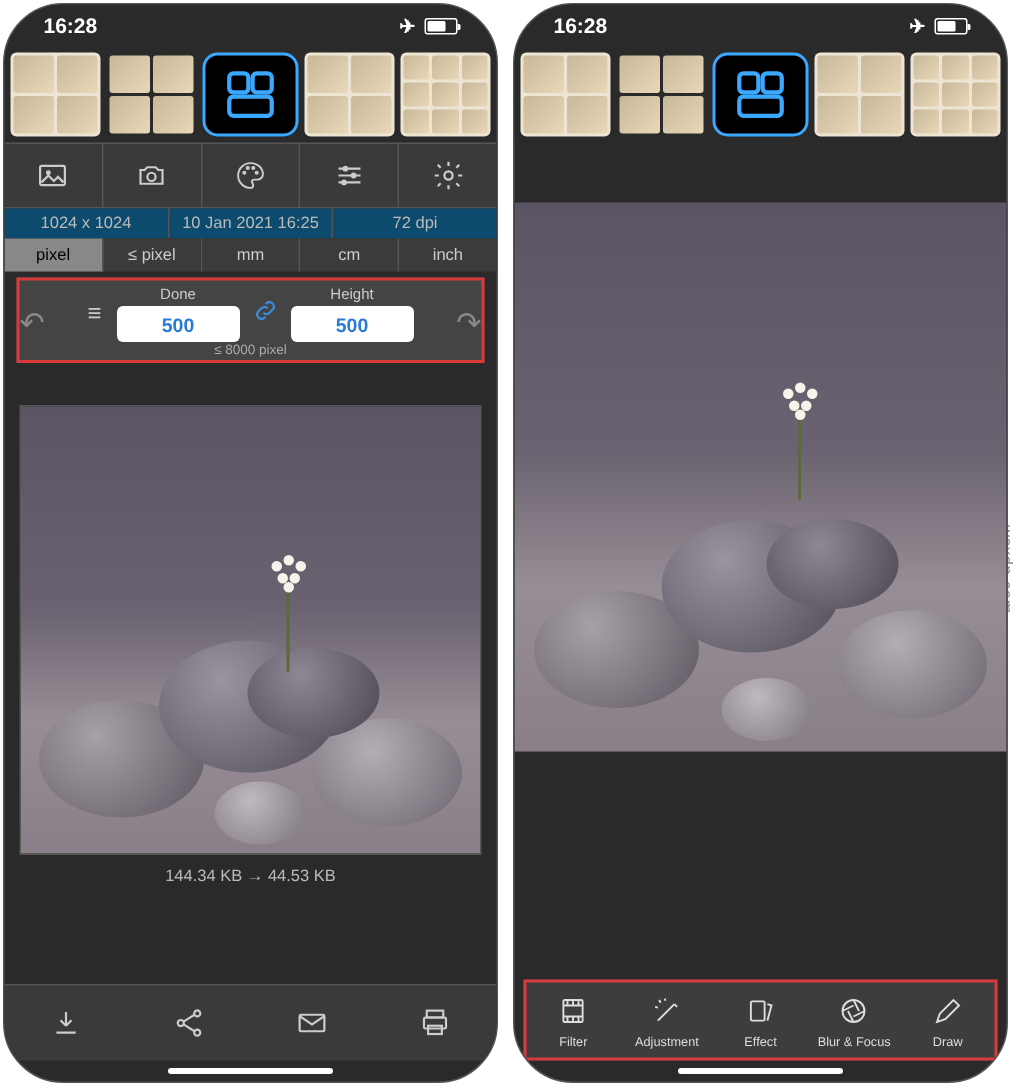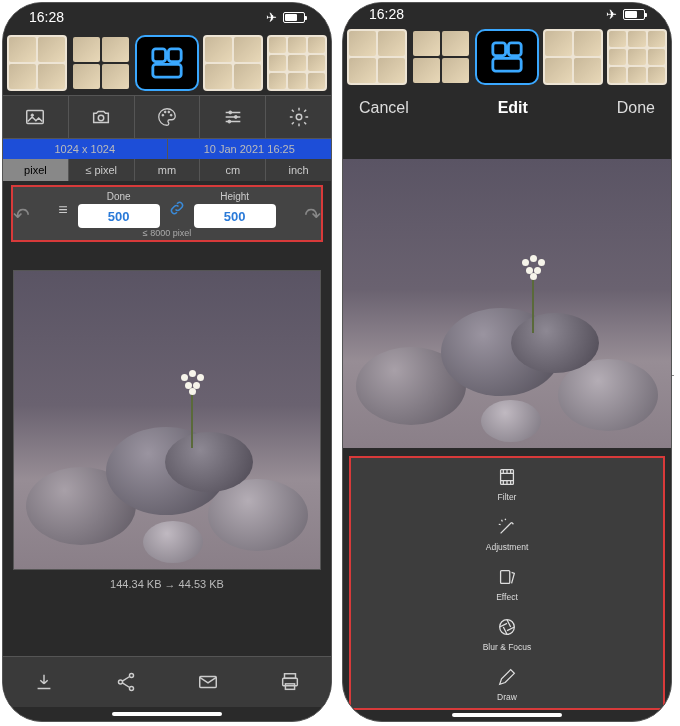--- a/index.html
+++ b/index.html
@@ -38,21 +38,21 @@
   }
   
   .status {
     height: 28px;
     display: flex;
     align-items: center;
     justify-content: space-between;
     padding: 0 26px;
     color: #fff;
     font-size: 14px;
-    font-weight: 400;
+    font-weight: 700;
     background: #2a2a2a;
   }
   .status-right { display: flex; align-items: center; gap: 6px; }
   .plane { font-size: 13px; }
   .battery {
     width: 22px; height: 11px;
     border: 1px solid #fff; border-radius: 2px;
     position: relative;
   }
   .battery::after {
@@ -94,21 +94,21 @@
     border-bottom:1px solid #555;
   }
   .toolbar .tbtn {
     flex:1; height:42px; display:flex; align-items:center; justify-content:center;
     color:#ccc; border-right:1px solid #555;
   }
   .toolbar .tbtn:last-child{border-right:none;}
   .tbtn svg{width:22px;height:22px;fill:#ccc;stroke:#ccc;}
   
   .info-row {
-    display:flex; background:#1d4ed8; font-size:11px; color:#bbb;
+    display:flex; background:#0c4a6e; font-size:11px; color:#bbb;
   }
   .info-row > div { flex:1; text-align:center; padding:4px 0; border-right:1px solid #555;}
   .info-row > div:last-child{border-right:none;}
   
   .unit-row { display:flex; background:#333;}
   .unit {
     flex:1; text-align:center; font-size:11px; color:#ccc;
     padding:5px 0; border-right:1px solid #555; background:#3b3b3b;
   }
   .unit:last-child{border-right:none;}
@@ -171,21 +171,21 @@
   
   .edit-head {
     display:flex; align-items:center; justify-content:space-between;
     padding: 10px 16px; color:#ddd; font-size:16px;
   }
   .edit-head .title{ font-weight:600; color:#fff;}
   .gap-fill{ flex:1;}
   .edit-tools {
     border:2px solid #d83a3a;
     margin:8px 6px 0 6px;
-    display:flex; background:#3d3d3d;flex-direction:column;
+    display:flex; background:#3d3d3d;
   }
   .etool{
     flex:1; display:flex; flex-direction:column; align-items:center; gap:4px;
     padding:8px 0 6px 0; color:#ddd;
   }
   .etool span{ font-size:8.5px;}
   .etool svg{width:22px;height:22px;stroke:#ddd;fill:none;stroke-width:1.4;}
 </style>
 </head>
 <body>
@@ -279,20 +279,21 @@
           <svg viewBox="0 0 24 24">
             <circle cx="12" cy="12" r="3" fill="none" stroke-width="1.6"></circle>
             <path d="M12 2v3M12 19v3M4.2 4.2l2.1 2.1M17.7 17.7l2.1 2.1M2 12h3M19 12h3M4.2 19.8l2.1-2.1M17.7 6.3l2.1-2.1" stroke-width="1.6"></path>
           </svg>
         </div>
   </div>
 
   <div class="info-row">
     <div>1024 x 1024</div>
     <div>10 Jan 2021 16:25</div>
+    <div>72 dpi</div>
   </div>
 
   <div class="unit-row">
     <div class="unit active">pixel</div>
     <div class="unit">≤ pixel</div>
     <div class="unit">mm</div>
     <div class="unit">cm</div>
     <div class="unit">inch</div>
   </div>
 
@@ -418,25 +419,20 @@
           <div></div>
           <div></div>
           <div></div>
           <div></div>
           <div></div>
           <div></div>
           <div></div>
         </div>
   </div>
 
-  <div class="edit-head">
-    <span>Cancel</span>
-    <span class="title">Edit</span>
-    <span>Done</span>
-  </div>
 
   <div style="height:40px;"></div>
 
   <div class="preview large">
     <div class="stone s1"></div>
         <div class="stone s2"></div>
         <div class="stone s3"></div>
         <div class="stone s4"></div>
         <div class="stone s5"></div>
     <div class="flower">

